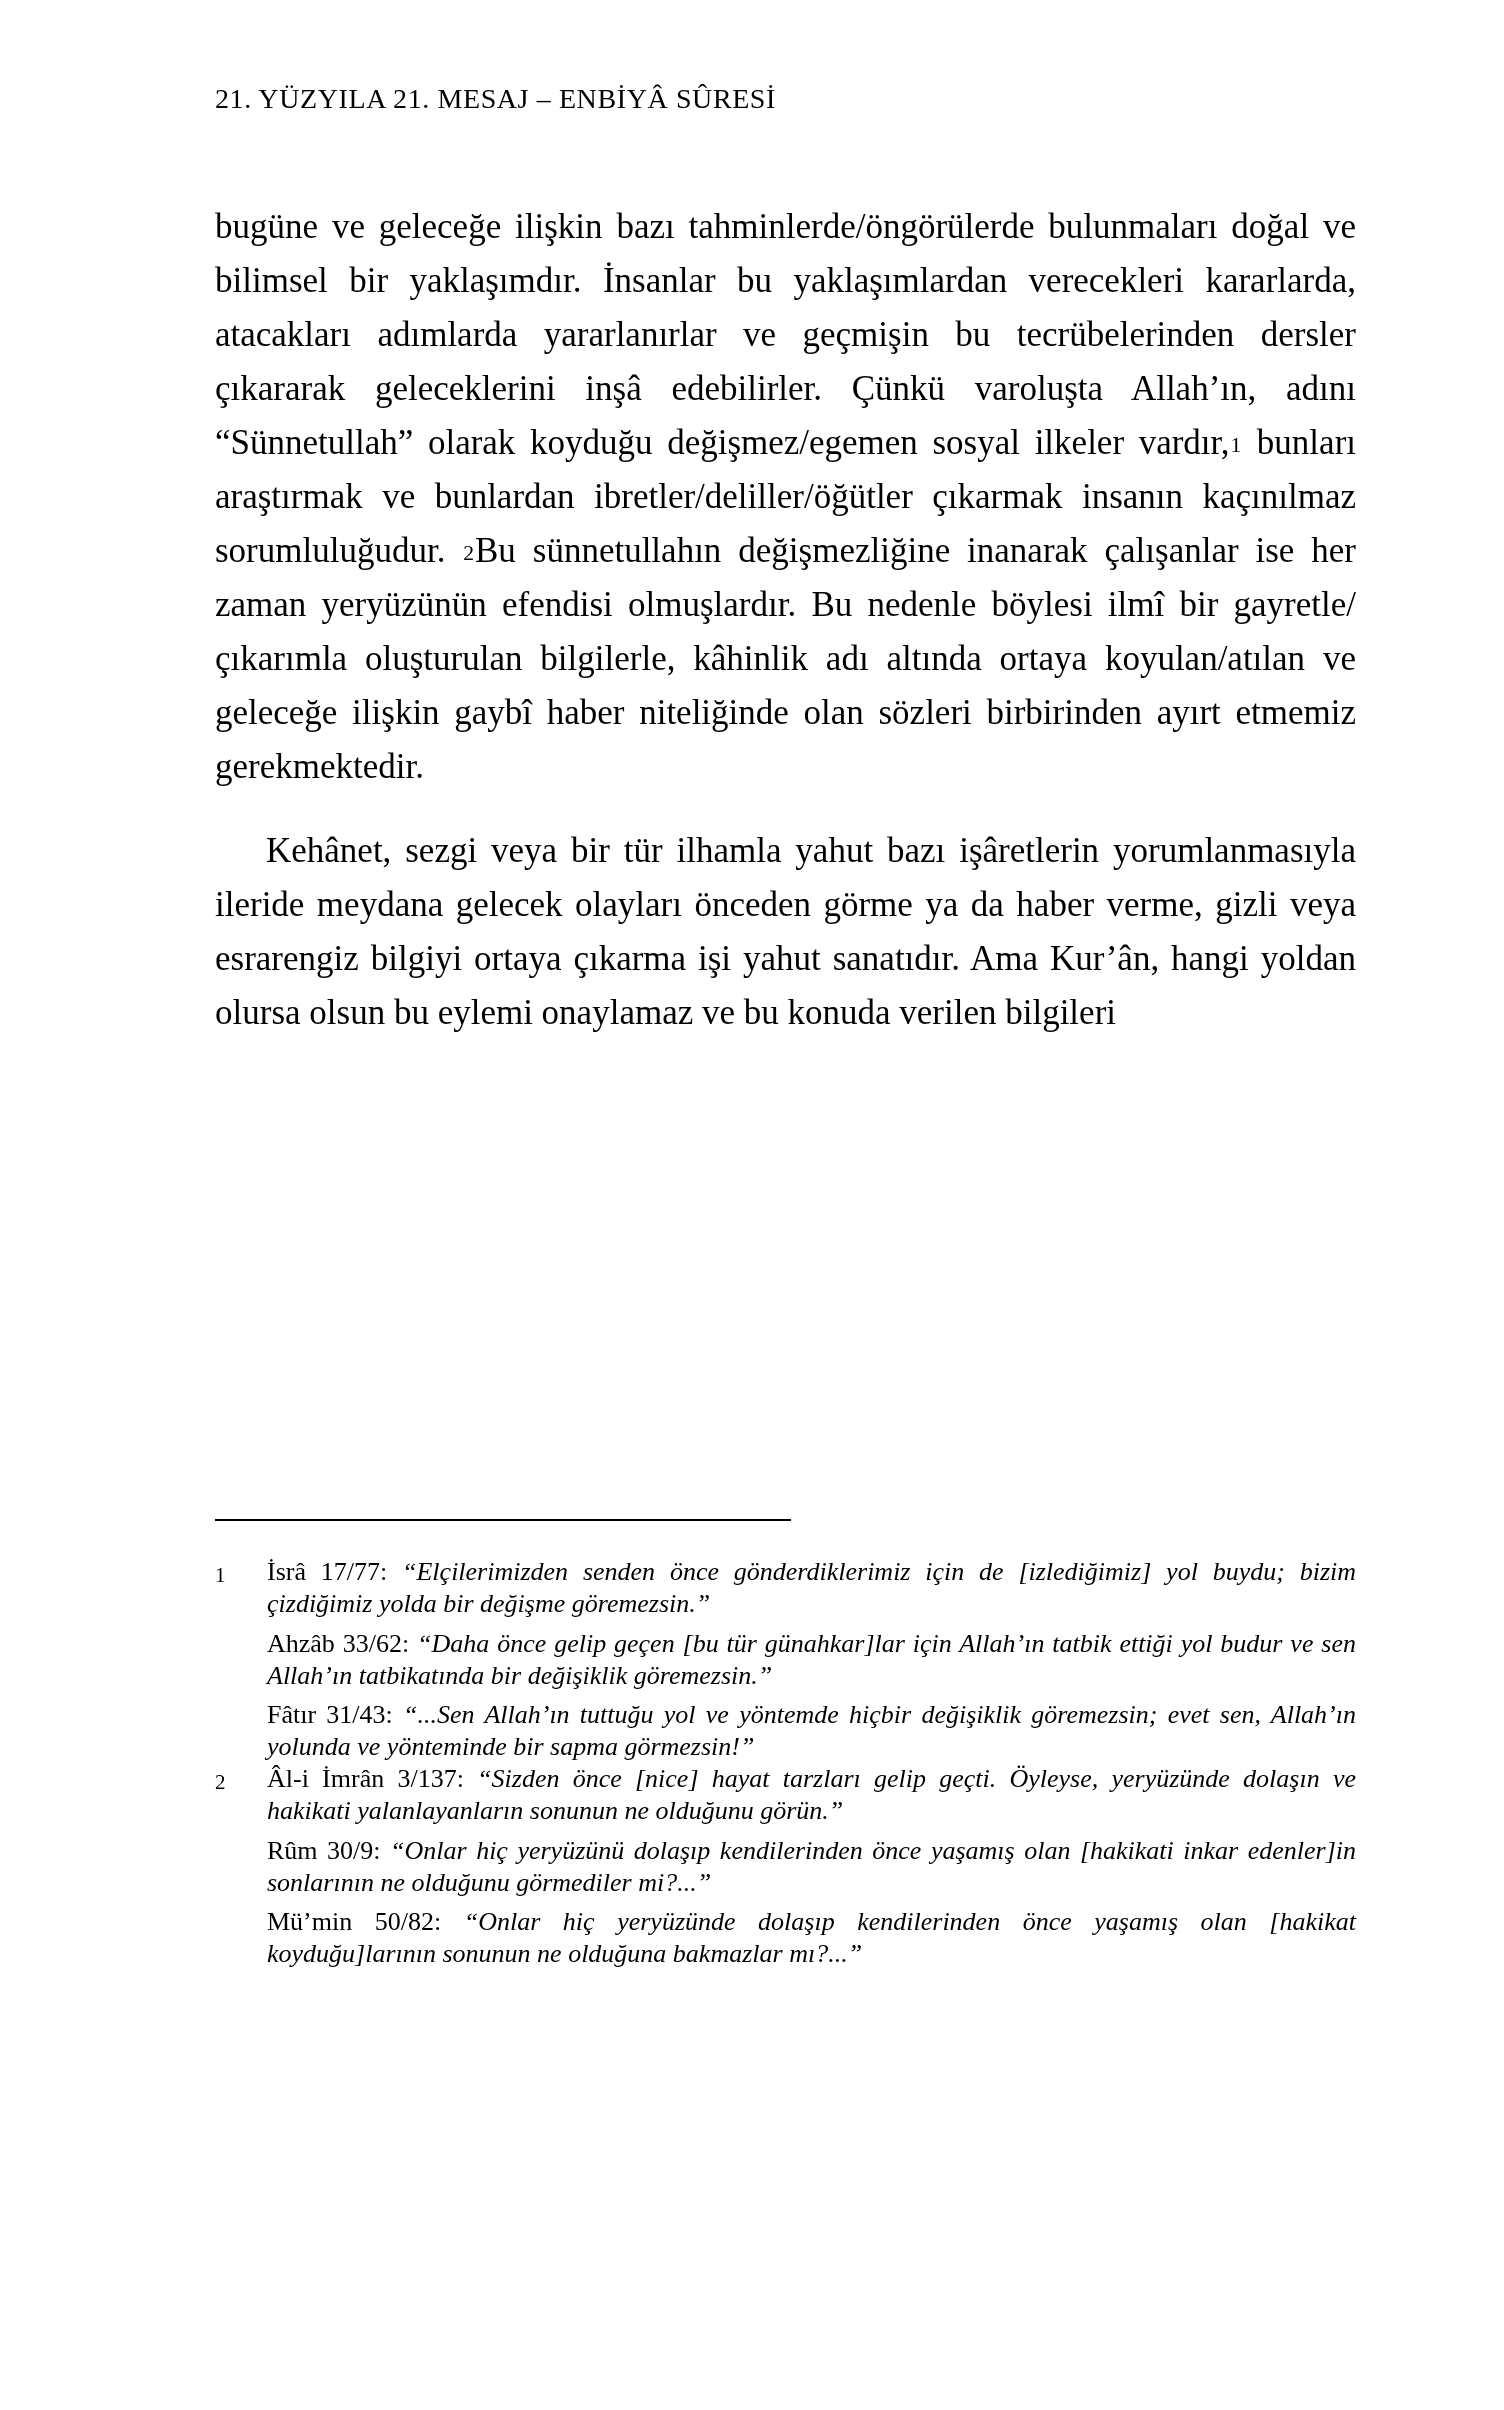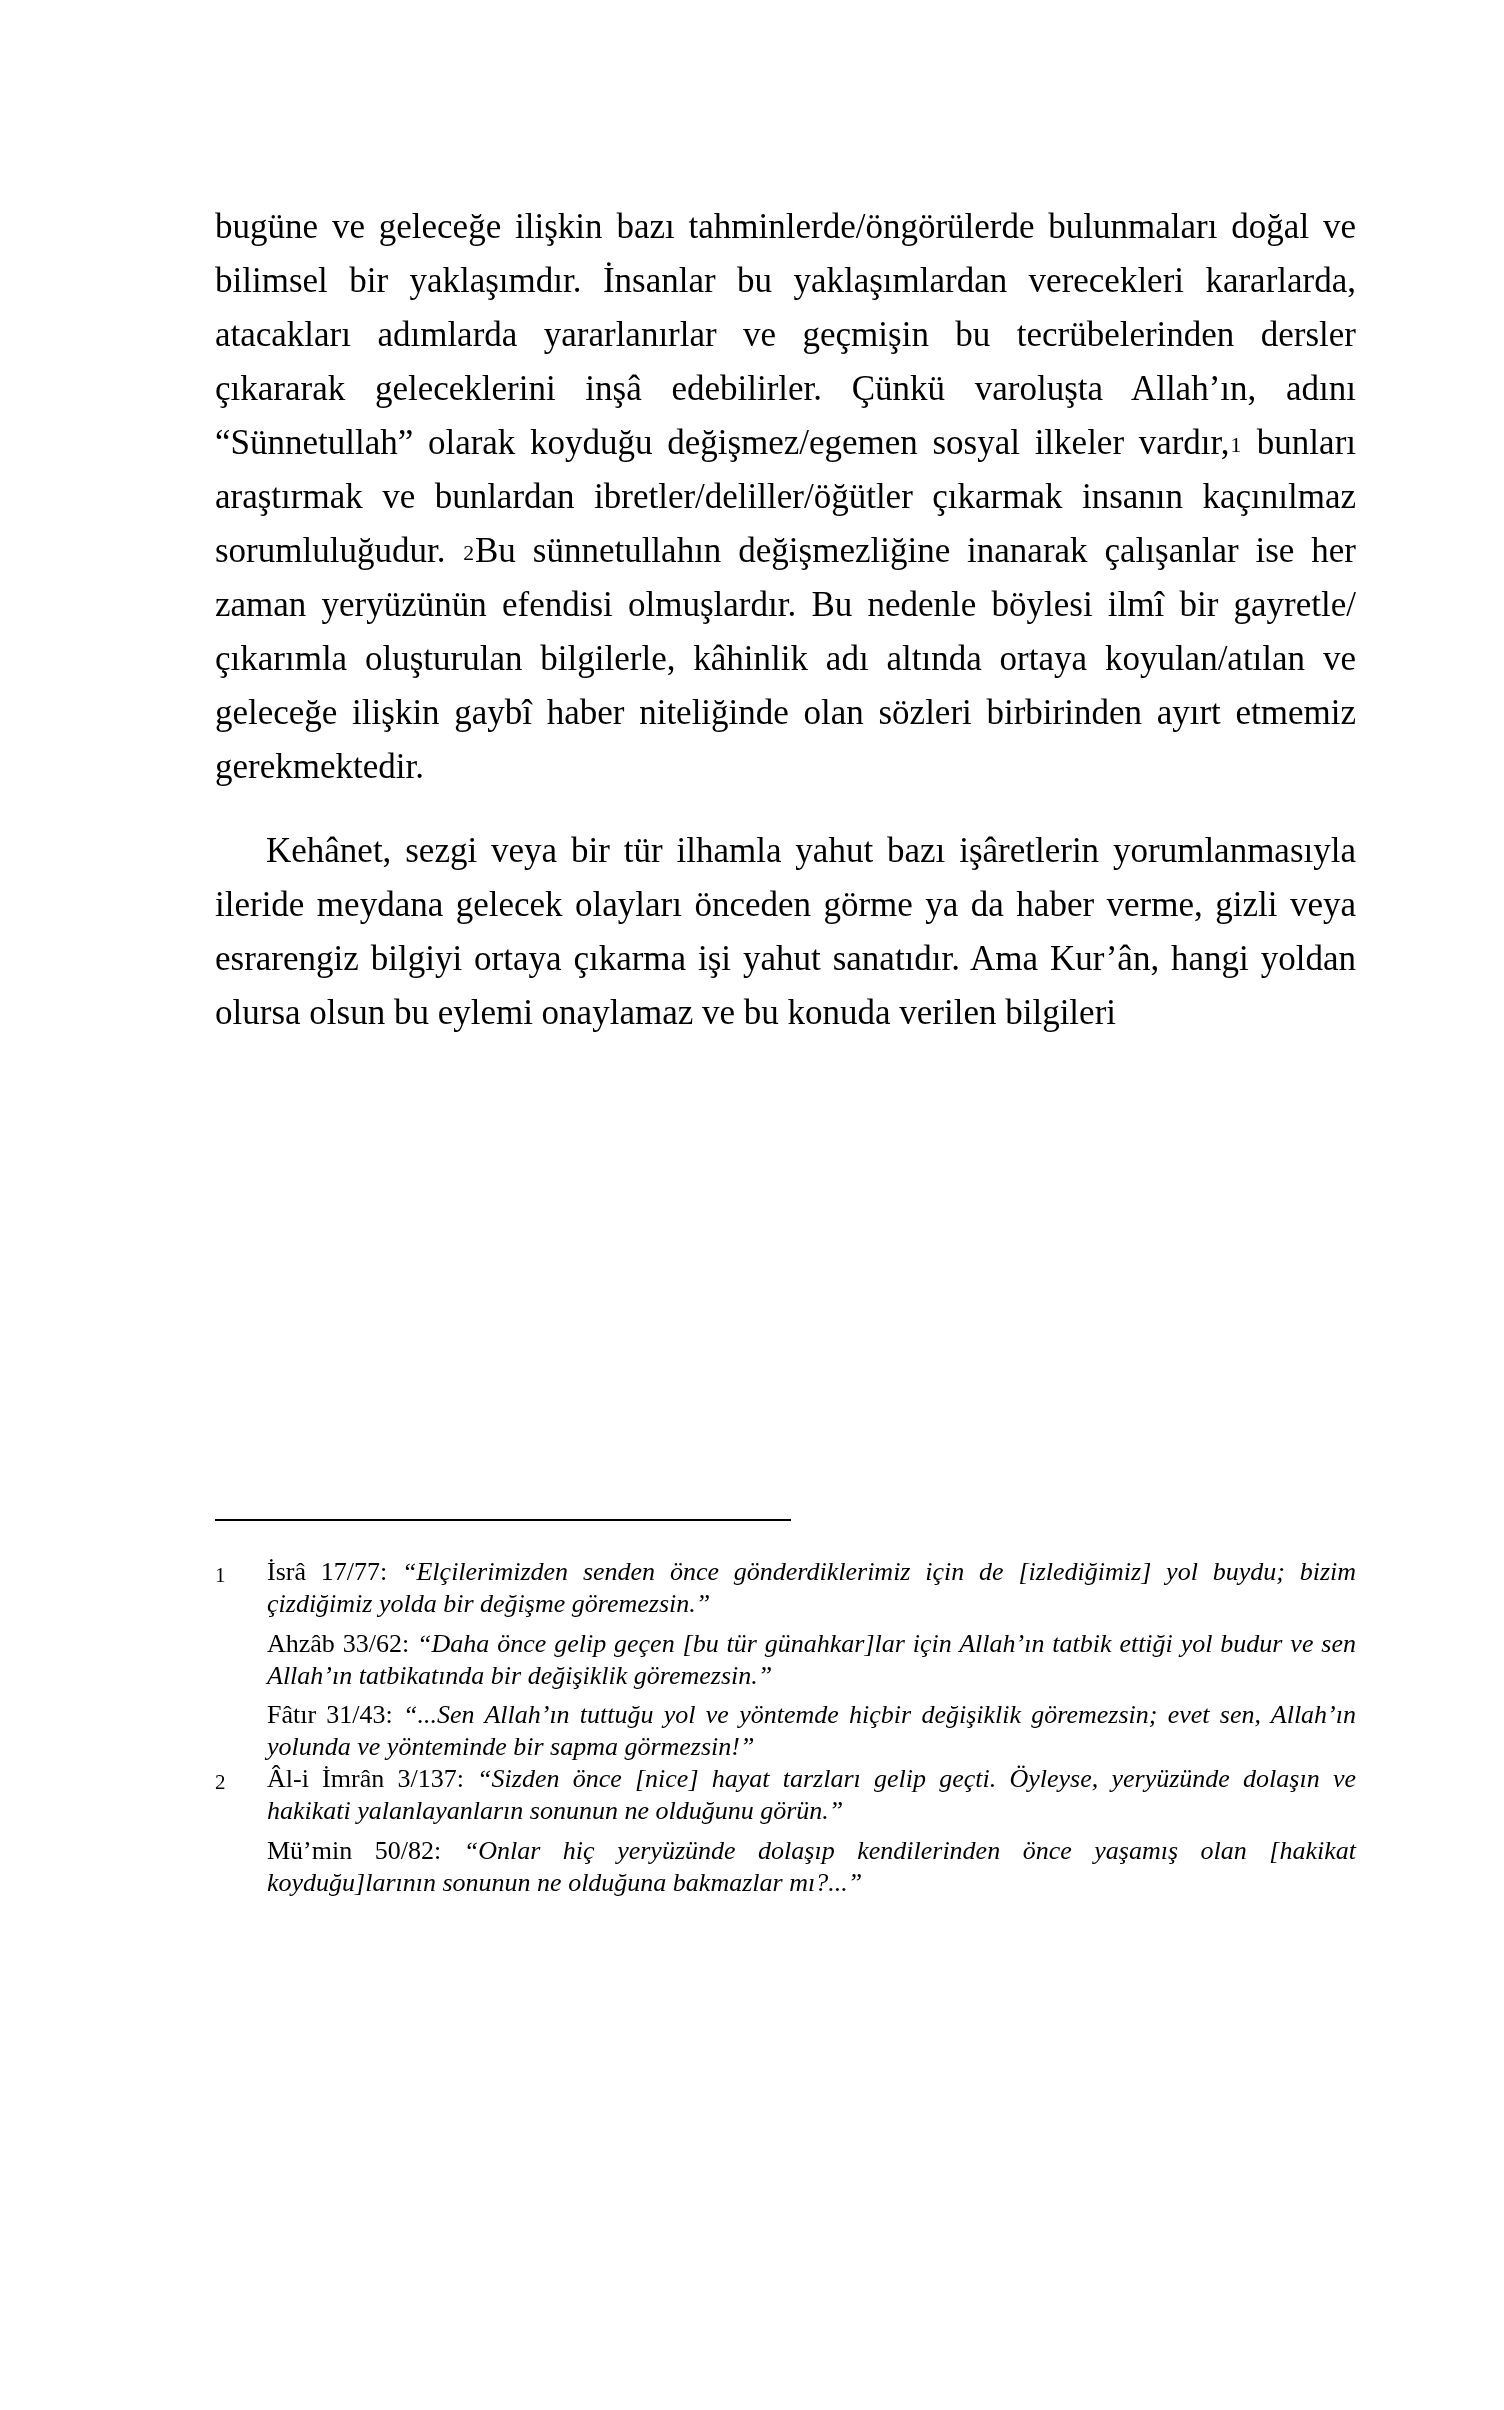--- a/index.html
+++ b/index.html
@@ -102,20 +102,23 @@
   }
   .fn-sub {
     margin-top: 7.5px;
   }
 </style>
 </head>
 <body>
 
 <div class="page">
 
+  <div class="running-head">
+    <span>21. YÜZYILA 21. MESAJ – ENBİYÂ SÛRESİ</span>
+  </div>
 
   <div class="body-block">
 
     <p class="para first"><span>bugüne ve geleceğe ilişkin bazı tahminlerde/öngörülerde bulunmaları doğal ve bilimsel bir yaklaşımdır. İnsanlar bu yaklaşımlardan verecekleri kararlarda, atacakları adımlarda yararlanırlar ve geçmişin bu tecrübelerinden dersler çıkararak geleceklerini inşâ edebilirler. Çünkü varoluşta Allah’ın, adını “Sünnetullah” olarak koyduğu değişmez/egemen sosyal ilkeler vardır,</span><sup class="fn">1</sup><span> bunları araştırmak ve bunlardan ibretler/deliller/öğütler çıkarmak insanın kaçınılmaz sorumluluğudur.</span> <sup class="fn">2</sup><span>Bu sünnetullahın değişmezliğine inanarak çalışanlar ise her zaman yeryüzünün efendisi olmuşlardır. Bu nedenle böylesi ilmî bir gayretle/çıkarımla oluşturulan bilgilerle, kâhinlik adı altında ortaya koyulan/atılan ve geleceğe ilişkin gaybî haber niteliğinde olan sözleri birbirinden ayırt etmemiz gerekmektedir.</span></p>
 
     <p class="para indented"><span>Kehânet, sezgi veya bir tür ilhamla yahut bazı işâretlerin yorumlanmasıyla ileride meydana gelecek olayları önceden görme ya da haber verme, gizli veya esrarengiz bilgiyi ortaya çıkarma işi yahut sanatıdır. Ama Kur’ân, hangi yoldan olursa olsun bu eylemi onaylamaz ve bu konuda verilen bilgileri</span></p>
 
   </div>
 
   <div class="fn-rule"></div>
@@ -125,19 +128,20 @@
     <div class="fn-item">
       <div class="fn-marker">1</div>
       <div class="fn-line"><span class="fn-ref">İsrâ 17/77: </span><span class="fn-quote">“Elçilerimizden senden önce gönderdiklerimiz için de [izlediğimiz] yol buydu; bizim çizdiğimiz yolda bir değişme göremezsin.”</span></div>
       <div class="fn-line fn-sub"><span class="fn-ref">Ahzâb 33/62: </span><span class="fn-quote">“Daha önce gelip geçen [bu tür günahkar]lar için Allah’ın tatbik ettiği yol budur ve sen Allah’ın tatbikatında bir değişiklik göremezsin.”</span></div>
       <div class="fn-line fn-sub"><span class="fn-ref">Fâtır 31/43: </span><span class="fn-quote">“...Sen Allah’ın tuttuğu yol ve yöntemde hiçbir değişiklik göremezsin; evet sen, Allah’ın yolunda ve yönteminde bir sapma görmezsin!”</span></div>
     </div>
 
     <div class="fn-item">
       <div class="fn-marker">2</div>
       <div class="fn-line"><span class="fn-ref">Âl-i İmrân 3/137: </span><span class="fn-quote">“Sizden önce [nice] hayat tarzları gelip geçti. Öyleyse, yeryüzünde dolaşın ve hakikati yalanlayanların sonunun ne olduğunu görün.”</span></div>
+      <div class="fn-line fn-sub"><span class="fn-ref">Rûm 30/9: </span><span class="fn-quote">“Onlar hiç yeryüzünü dolaşıp kendilerinden önce yaşamış olan [hakikati inkar edenler]in sonlarının ne olduğunu görmediler mi?...”</span></div>
       <div class="fn-line fn-sub"><span class="fn-ref">Mü’min 50/82: </span><span class="fn-quote">“Onlar hiç yeryüzünde dolaşıp kendilerinden önce yaşamış olan [hakikat koyduğu]larının sonunun ne olduğuna bakmazlar mı?...”</span></div>
     </div>
 
   </div>
 
 </div>
 
 
 </body></html>

